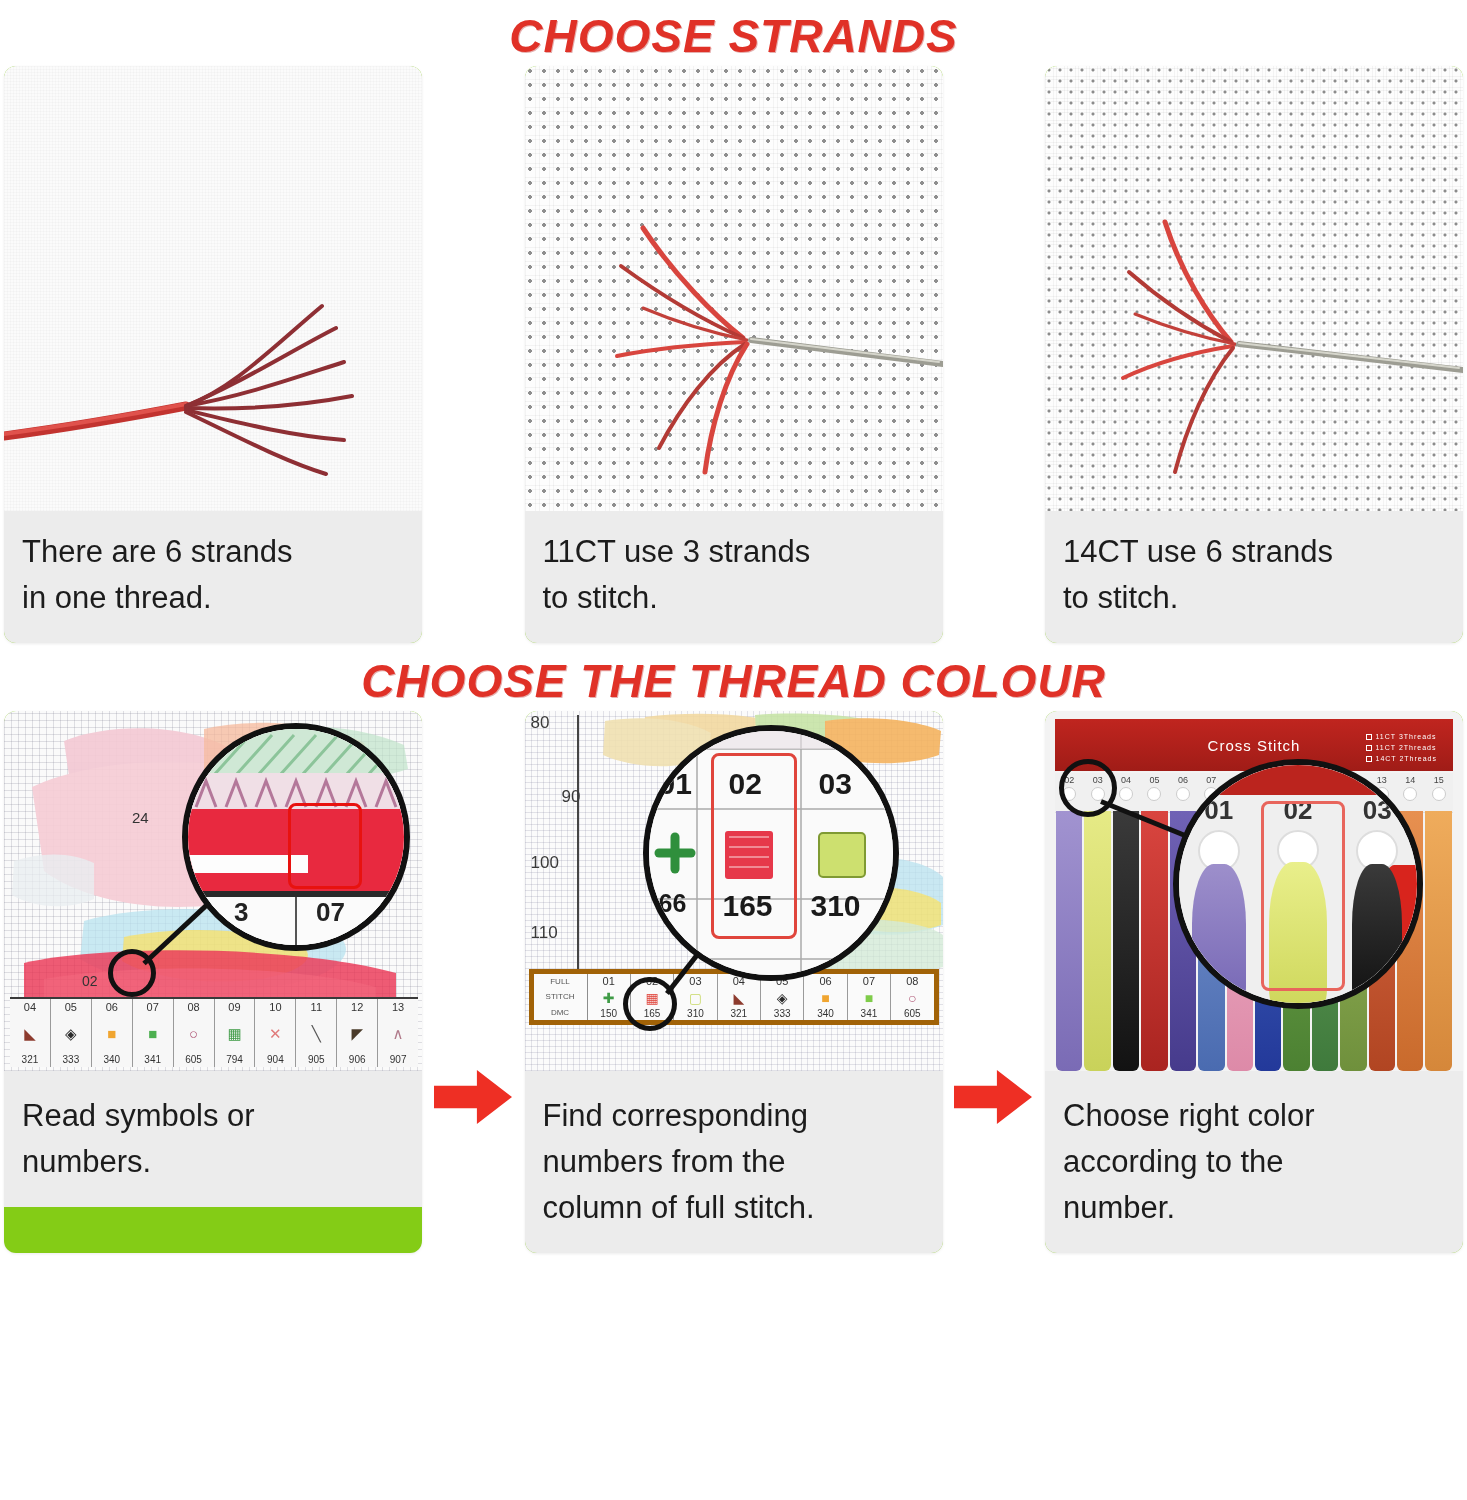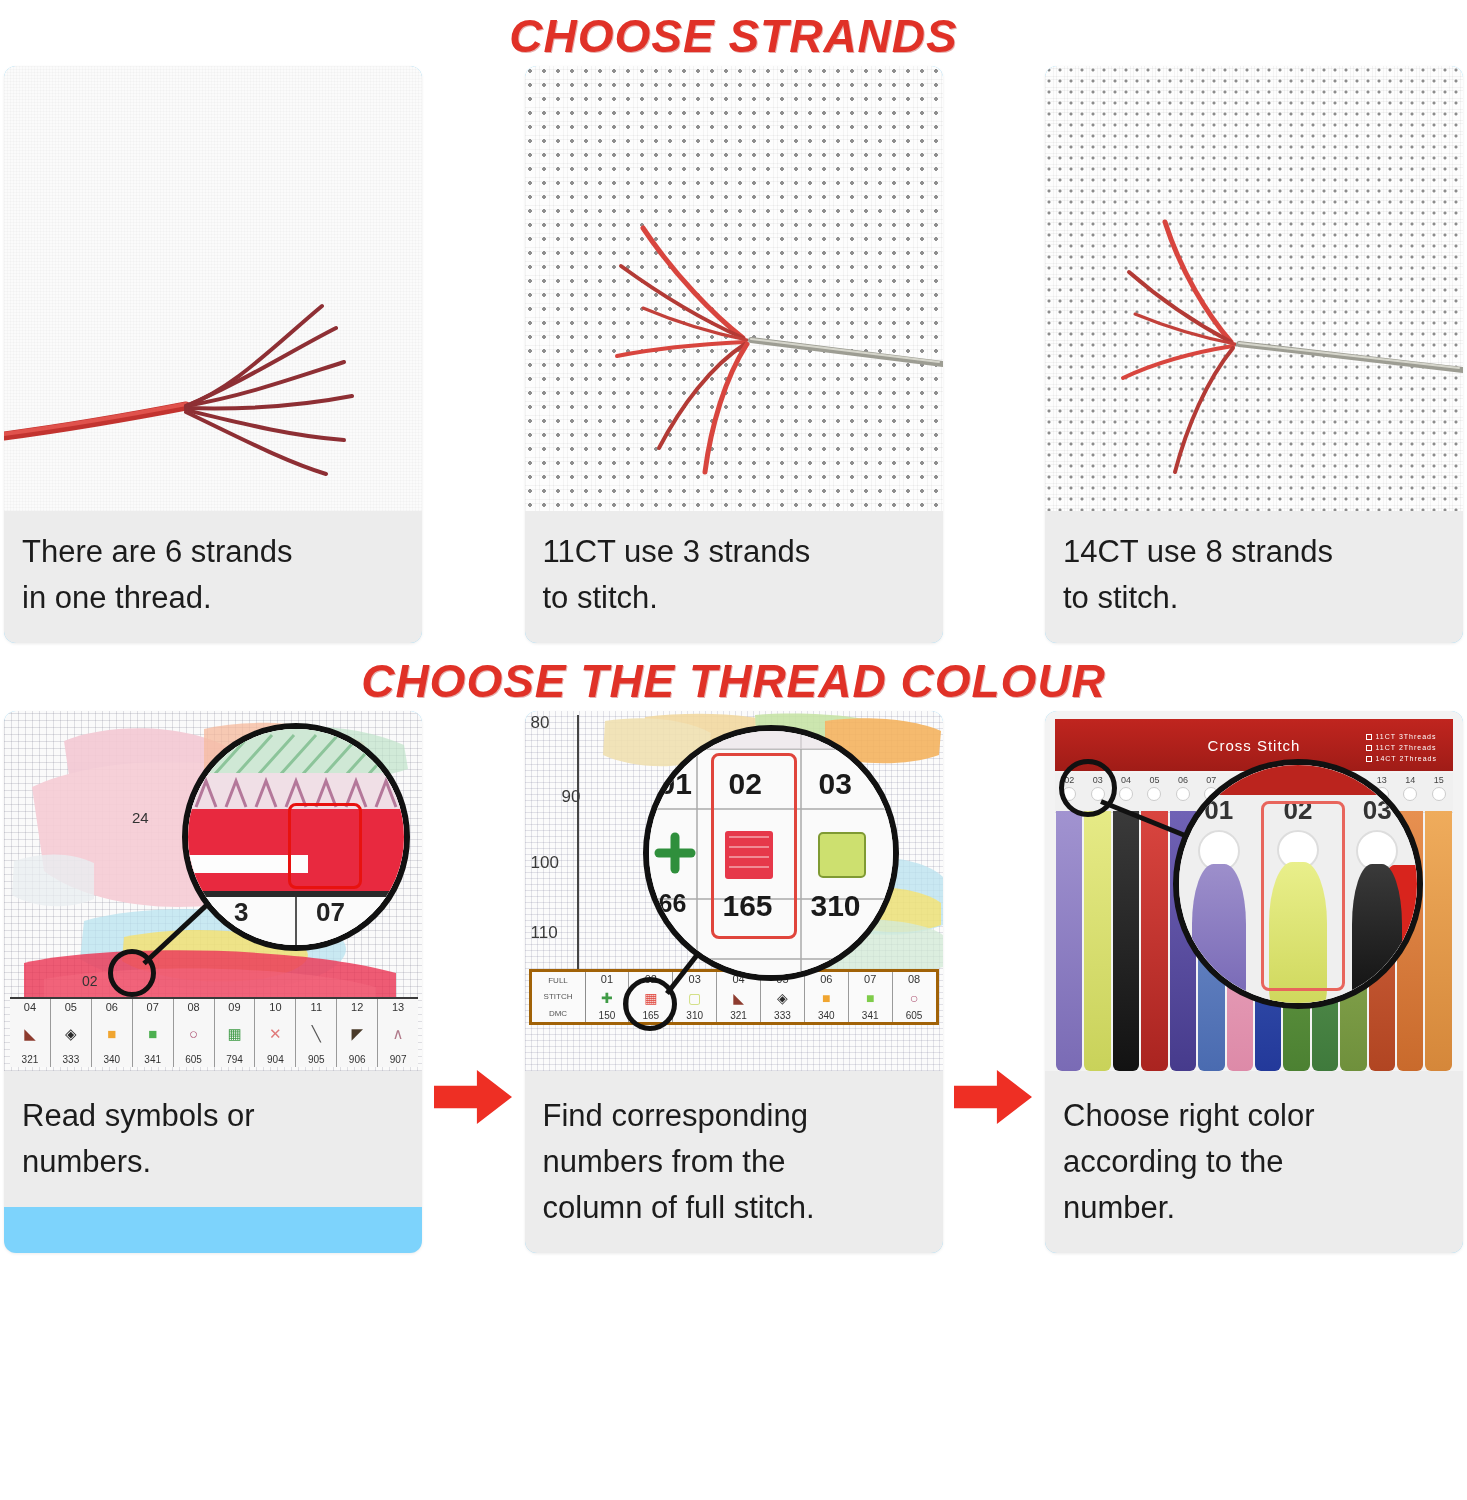--- a/index.html
+++ b/index.html
@@ -22,21 +22,21 @@
     text-shadow: 1px 1px 0 rgba(180,30,25,.35);
   }
   #heading-strands { font-size: 46px; line-height: 60px; padding-top: 6px; }
   #heading-colour  { font-size: 46px; line-height: 60px; padding-top: 8px; }
 
   
   .row { display: flex; justify-content: space-between; padding: 0 4px; }
   .card {
     width: 418px;
     border-radius: 12px;
-    background: #7dd3fc;
+    background: #84cc16;
     overflow: hidden;
     box-shadow: 0 1px 3px rgba(0,0,0,.08);
     display: flex; flex-direction: column;
     position: relative;
   }
   .card-media { position: relative; overflow: hidden; }
   .card-caption {
     background: #ececec;
     color: #1c1c1c;
     font-size: 31px;
@@ -129,21 +129,21 @@
   .chart-mid {
     position:absolute; inset:0; background:#fbfbfb;
     background-image:
       repeating-linear-gradient(0deg, rgba(120,120,150,.20) 0 1px, transparent 1px 6px),
       repeating-linear-gradient(90deg, rgba(120,120,150,.20) 0 1px, transparent 1px 6px);
   }
   .axis-v { position:absolute; left:52px; top:4px; bottom:72px; width:2px; background:#444; }
   .axis-label { position:absolute; left:6px; font-size:17px; color:#3a3a3a; }
   .key-strip {
     position:absolute; left:4px; right:4px; bottom:46px; height:56px;
-    display:flex; background:#fafafa; border:3px solid #a16207;
+    display:flex; background:#fafafa; border:5px solid #a16207;
   }
   .key-head { width:54px; border-right:1px solid #8d8d8d; display:flex;
               flex-direction:column; justify-content:space-around; align-items:center;
               font-size:8px; color:#555; }
   .key-cell { flex:1; border-right:1px solid #9a9a9a; display:flex;
               flex-direction:column; align-items:center; justify-content:space-between;
               padding:1px 0; }
   .key-cell:last-child{ border-right:none; }
   .key-num { font-size:11px; color:#333; }
   .key-code{ font-size:10px; color:#333; }
@@ -239,21 +239,21 @@
             <path d="M186 276 C 152 258, 116 234, 84 206" stroke="#b33a35" stroke-width="4"></path>
             <path d="M188 280 C 150 286, 112 296, 78 312" stroke="#d8453e" stroke-width="4"></path>
             <path d="M188 282 C 162 314, 142 360, 130 406" stroke="#b33a35" stroke-width="4"></path>
             <path d="M190 278 C 160 272, 124 262, 90 248" stroke="#c2403a" stroke-width="3"></path>
             <path d="M194 278 L 418 304" stroke="#9d9d93" stroke-width="6"></path>
             <path d="M194 277 L 414 302" stroke="#d6d6cc" stroke-width="2"></path>
           </g>
         </svg>
       </div>
       <div class="card-caption">
-        <div>14CT use 8 strands</div>
+        <div>14CT use 6 strands</div>
         <div>to stitch.</div>
       </div>
     </div>
   </div>
 
   <h1 class="section-heading" id="heading-colour">CHOOSE THE THREAD COLOUR</h1>
 
   <div class="row row-bottom">
 
     <div class="card">

